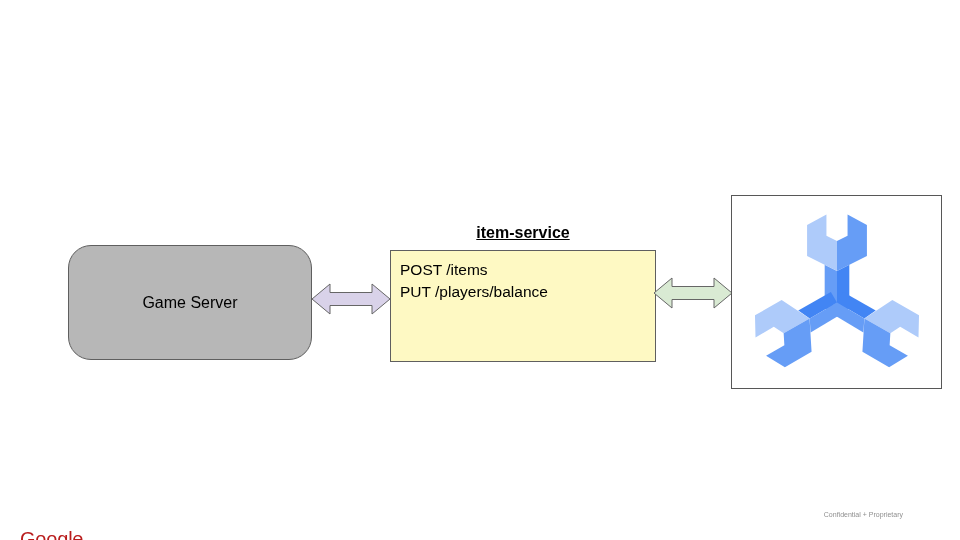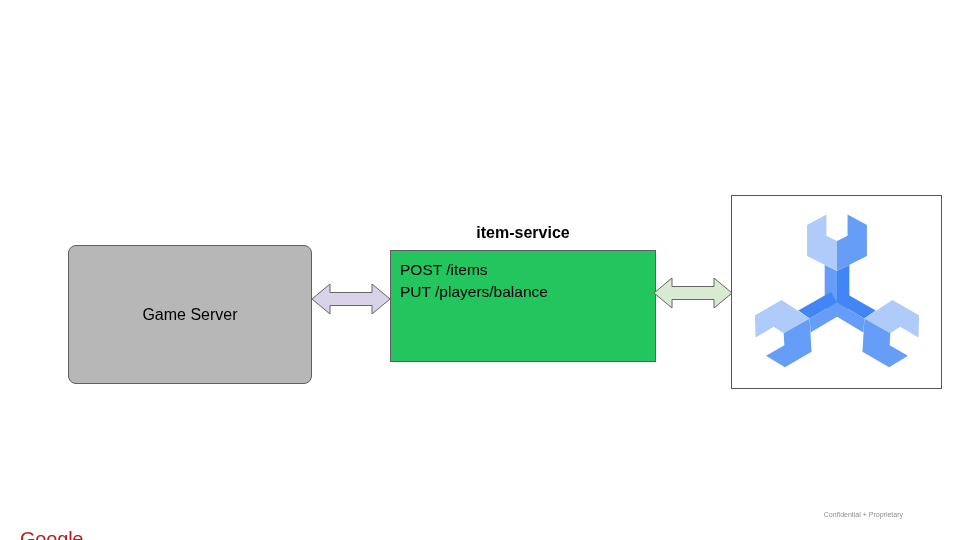--- a/index.html
+++ b/index.html
@@ -2,29 +2,29 @@
 <html><head>
 <meta charset="utf-8">
 <style>
   html,body{margin:0;padding:0;background:#fff;}
   .slide{
     position:relative;width:960px;height:540px;background:#fff;overflow:hidden;
     font-family:"Liberation Sans",sans-serif;color:#000;
   }
   
   .game-server{
-    position:absolute;left:68px;top:245px;width:244px;height:139px;
-    box-sizing:border-box;border:1.5px solid #5f5f5f;border-radius:8px;
+    position:absolute;left:68px;top:245px;width:244px;height:115px;
+    box-sizing:border-box;border:1.5px solid #5f5f5f;border-radius:23px;
     display:flex;align-items:center;justify-content:center;
   }
   .gs-label{font-size:16px;color:#000;}
   
   .svc-title{
     position:absolute;left:390px;top:222px;width:266px;height:22px;
-    text-align:center;font-weight:bold;font-size:16px;line-height:22px;
+    text-align:center;font-weight:bold;font-size:16px;line-height:22px;text-decoration:underline;
   }
   
   .item-service{
     position:absolute;left:390px;top:250px;width:266px;height:112px;
     box-sizing:border-box;border:1.5px solid #5f5f5f;
     padding:8px 0 0 9px;
   }
   .ep{font-size:15.5px;line-height:22.4px;white-space:pre;}
   
   .arrow{position:absolute;overflow:visible;}
@@ -54,21 +54,21 @@
   <div class="game-server" style="background-color: rgb(183, 183, 183); border-color: rgb(95, 95, 95);">
     <span class="gs-label">Game Server</span>
   </div>
 
   <svg class="arrow arrow-left" width="80" height="34">
     <polygon points="1,17 19,2 19,10.5 61,10.5 61,2 79,17 61,32 61,23.5 19,23.5 19,32" stroke-width="1" stroke-linejoin="miter" stroke="#666666" style="fill: rgb(217, 210, 233);"></polygon>
   </svg>
 
   <div class="svc-title">item-service</div>
 
-  <div class="item-service" style="background-color: #22c55e; border-color: rgb(95, 95, 95);">
+  <div class="item-service" style="background-color: #fef9c3; border-color: rgb(95, 95, 95);">
     <div class="ep">POST /items</div>
     <div class="ep">PUT /players/balance</div>
   </div>
 
   <svg class="arrow arrow-right" width="80" height="34">
     <polygon points="1,17 19,2 19,10.5 61,10.5 61,2 79,17 61,32 61,23.5 19,23.5 19,32" stroke-width="1" stroke-linejoin="miter" stroke="#666666" style="fill: rgb(217, 234, 211);"></polygon>
   </svg>
 
   <div class="img-frame">
     <svg viewBox="0 0 200 200" width="176" height="176">

